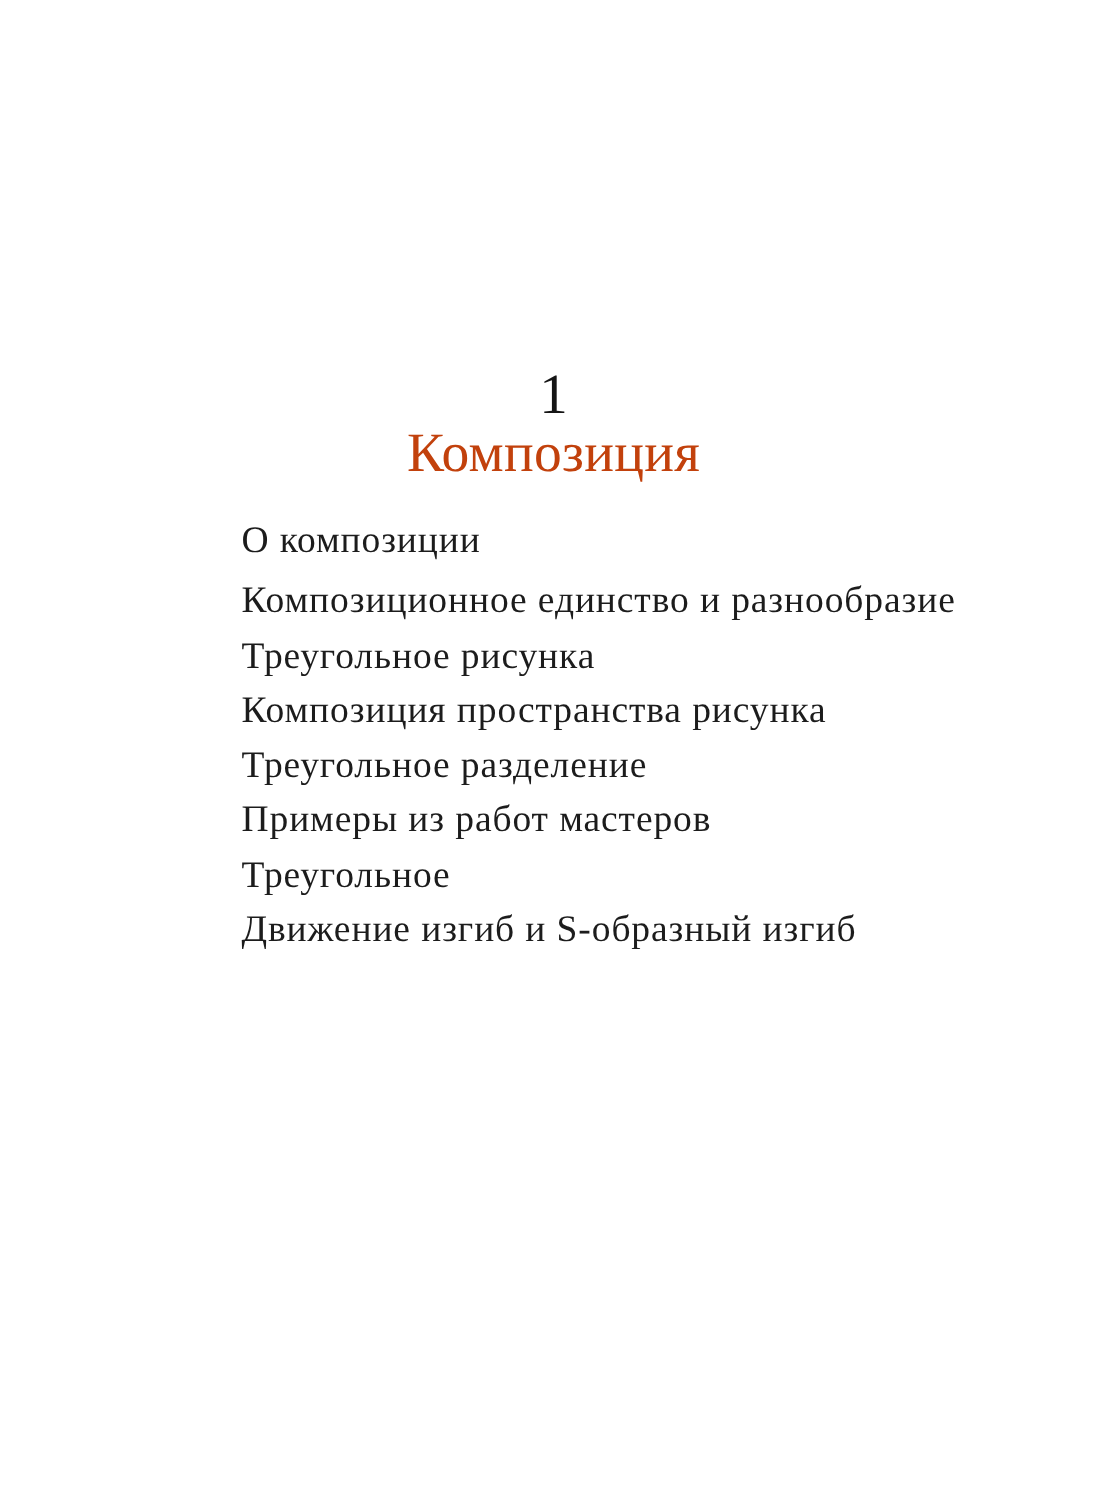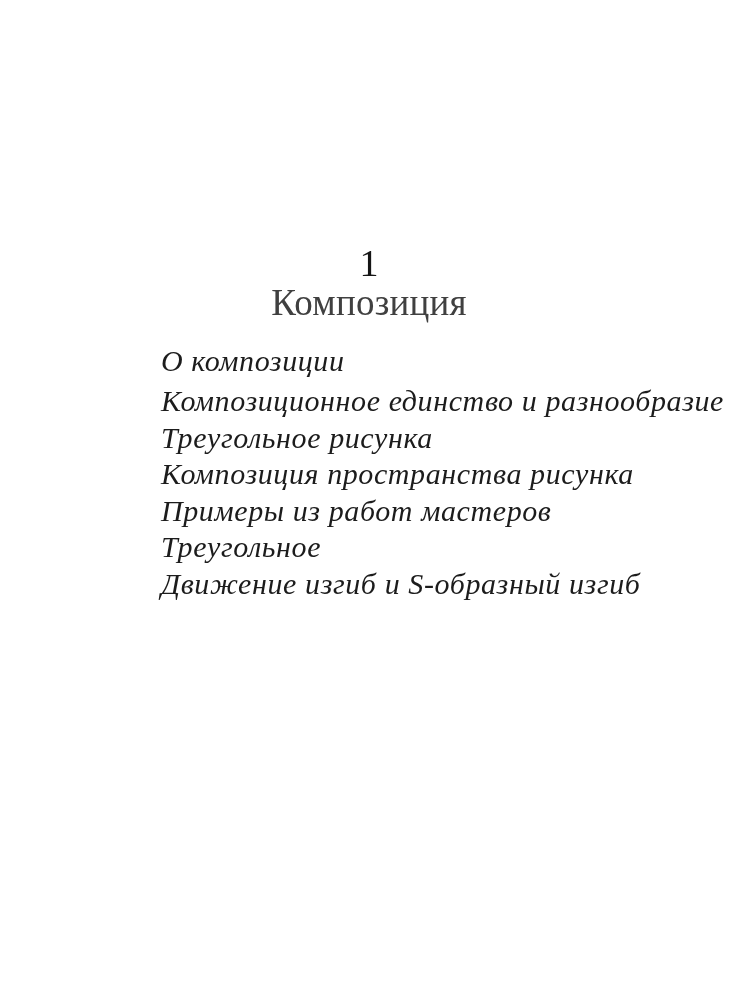--- a/index.html
+++ b/index.html
@@ -35,34 +35,33 @@
     }
     .chapter-title {
       position: absolute;
       left: 0;
       width: 738px;
       top: 283px;
       text-align: center;
       font-size: 37px;
       line-height: 40px;
       font-weight: normal;
-      color: #404040;
+      color: #c2410c;
       letter-spacing: 0.2px;
     }
     .contents {
       position: absolute;
       left: 161px;
       top: 349px;
       margin: 0;
       padding: 0;
       list-style: none;
     }
     .contents li {
-      font-style: italic;
-      font-size: 30px;
+      font-size: 25px;
       line-height: 24px;
       color: #1c1c1c;
       white-space: nowrap;
       letter-spacing: 0.6px;
     }
     .contents li:first-child { margin-bottom: 8px; }
     .contents li + li { margin-top: 12.5px; }
     .contents li:nth-child(2) { margin-top: 16px; text-align: center; }
   </style>
 </head>
@@ -70,17 +69,18 @@
 
 <div class="page">
   <div class="chapter-number">1</div>
   <h1 class="chapter-title" style="margin:0;">Композиция</h1>
 
   <ul class="contents">
     <li>О композиции</li>
     <li>Композиционное единство и разнообразие</li>
     <li>Треугольное рисунка</li>
     <li>Композиция пространства рисунка</li>
+    <li>Треугольное разделение</li>
     <li>Примеры из работ мастеров</li>
     <li>Треугольное</li>
     <li>Движение изгиб и S-образный изгиб</li>
   </ul>
 </div>
 
 </body></html>

